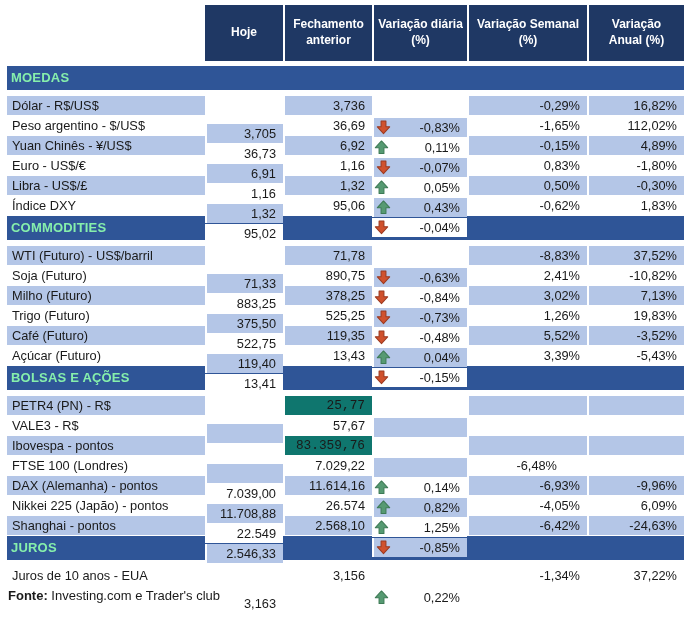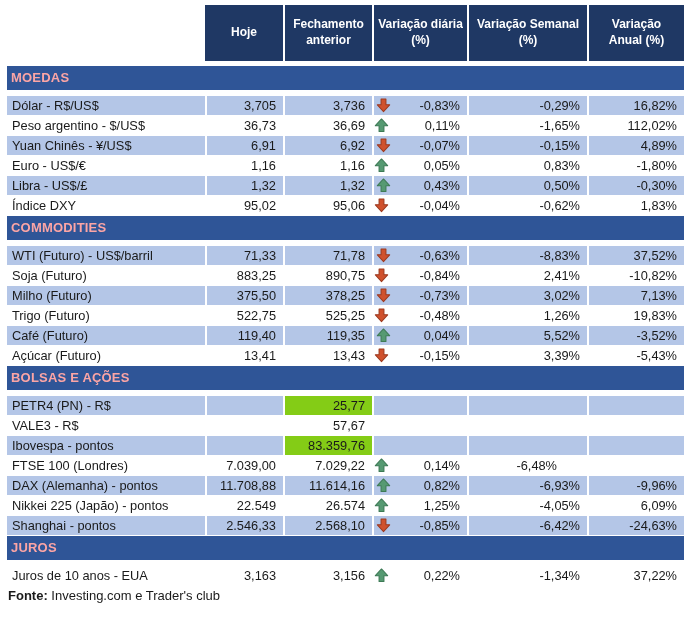--- a/index.html
+++ b/index.html
@@ -40,21 +40,21 @@
   .c-fech    { width: 89px;  }
   .c-diaria  { width: 95px;  }
   .c-semanal { width: 120px; }
   .c-anual   { width: 97px;  }
   .hcell.c-hoje { border-left: none; }
   
   .section-bar {
     height: 24px;
     line-height: 24px;
     background: var(--section-bg);
-    color: #fca5a5;
+    color: #86efac;
     font-weight: bold;
     font-size: 13px;
     padding-left: 4px;
     margin-bottom: 6px;
     letter-spacing: 0.2px;
   }
   
   .row {
     display: flex;
     height: 20px;
@@ -63,25 +63,25 @@
   .row .cell {
     height: 19px;
     line-height: 19px;
     font-size: 12.8px;
     overflow: hidden;
     white-space: nowrap;
     background: #ffffff;
   }
   .row.shaded .cell { background: var(--shaded-bg); border-left: 2px solid #ffffff; }
   .row.shaded .cell.label { border-left: none; }
-  .row.shaded .cell.fech-white { background: #84cc16; }
+  .row.shaded .cell.fech-white { background: #0f766e; font-family: Liberation Mono, monospace; }
   .cell.label   { width: 198px; padding-left: 5px; }
-  .cell.hoje    { width: 78px; }
+  .cell.hoje    { width: 78px; margin-top: 28px; }
   .cell.fech    { width: 89px; }
-  .cell.diaria  { width: 95px; position: relative; }
+  .cell.diaria  { width: 95px; position: relative; margin-top: 22px; }
   .cell.semanal { width: 120px; }
   .cell.anual   { width: 97px; }
   .cell.num { text-align: right; padding-right: 7px; }
   .arrow {
     position: absolute;
     left: 2px;
     top: 2px;
     width: 15px;
     height: 15px;
     display: block;

